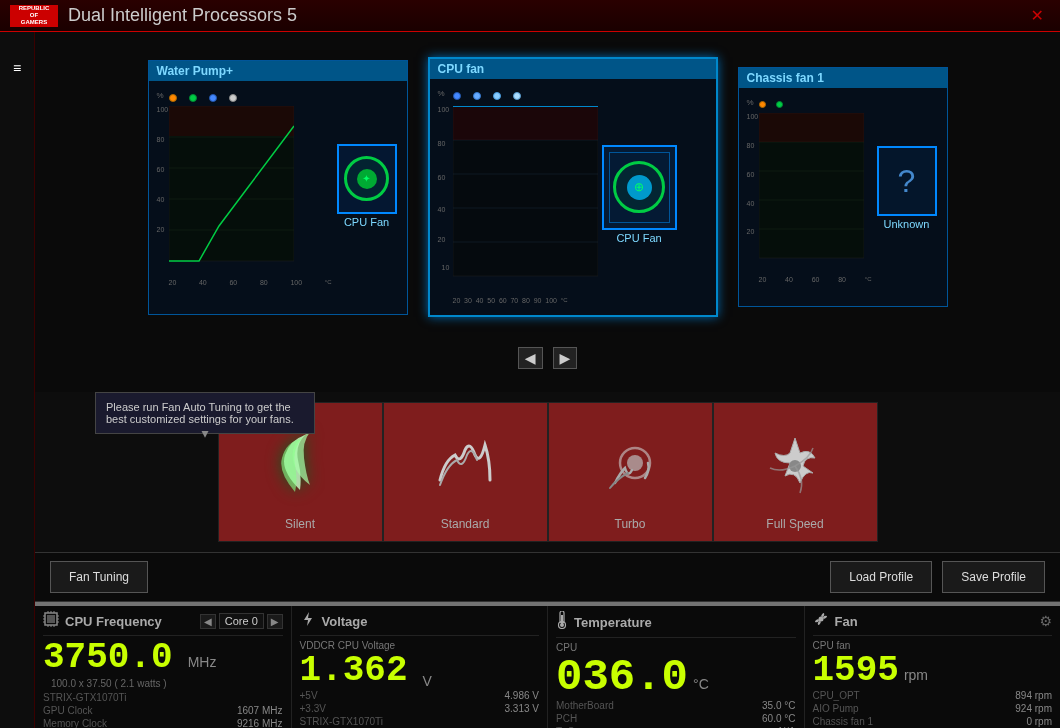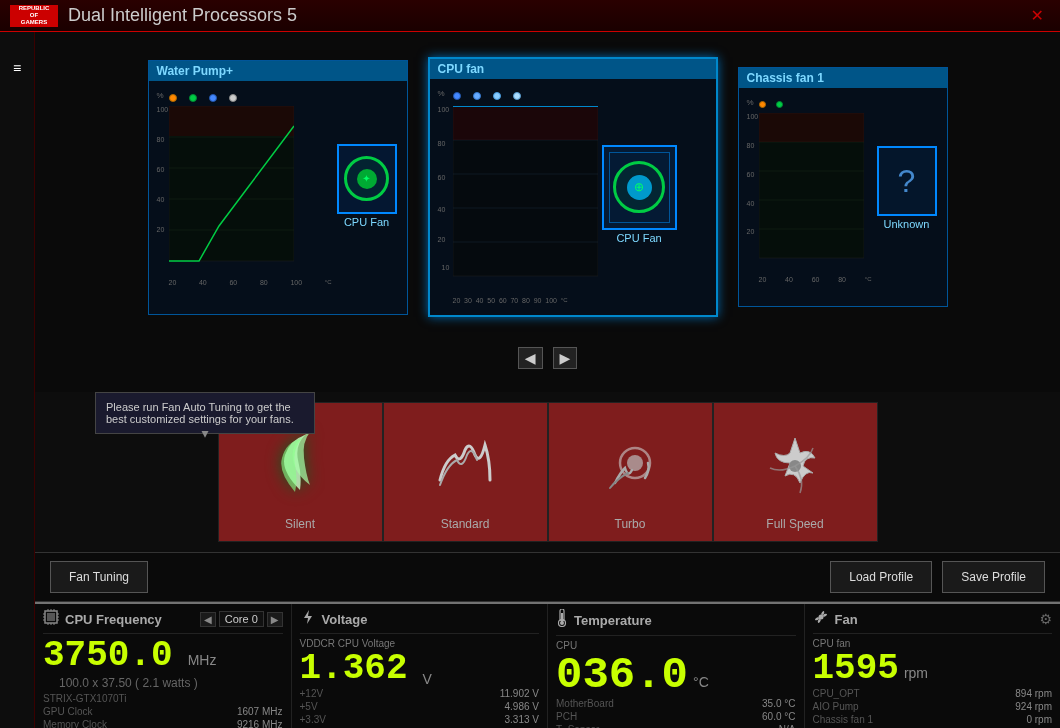--- a/index.html
+++ b/index.html
@@ -306,21 +306,21 @@
       font-size: 12px;
       cursor: pointer;
     }
 
     
     #status-bar {
       height: calc(728px - 32px - 360px - 160px - 50px);
       min-height: 126px;
       background: #0a0a0a;
       display: flex;
-      border-top: 2px solid #737373;
+      border-top: 4px solid #737373;
     }
 
     .status-panel {
       flex: 1;
       border-right: 1px solid #222;
       padding: 5px 8px;
       overflow: hidden;
       position: relative;
     }
 
@@ -389,22 +389,22 @@
     }
 
     .big-unit {
       color: #888;
       font-size: 14px;
       margin-left: 3px;
     }
 
     .sub-values {
       color: #666;
-      font-size: 12px;
-      margin: 2px 16px;
+      font-size: 10px;
+      margin: 2px 8px;
     }
 
     .info-rows {
       font-size: 10px;
     }
 
     .info-row {
       display: flex;
       justify-content: space-between;
       color: #777;
@@ -743,24 +743,20 @@
           </span>
           <span class="panel-title">Voltage</span>
         </div>
         <div style="font-size:10px;color:#777;margin-bottom:2px;">VDDCR CPU Voltage</div>
         <div style="display:flex;align-items:flex-end;gap:12px;">
           <span class="big-value">1.362</span>
           <span class="big-unit">V</span>
         </div>
         <div class="info-rows">
           <div class="info-row">
-            <span class="label">+12V</span>
-            <span class="value">11.902  V</span>
-          </div>
-          <div class="info-row">
             <span class="label">+5V</span>
             <span class="value">4.986  V</span>
           </div>
           <div class="info-row">
             <span class="label">+3.3V</span>
             <span class="value">3.313  V</span>
           </div>
           <div class="info-row">
             <span class="label">STRIX-GTX1070Ti</span>
             <span class="value"></span>

